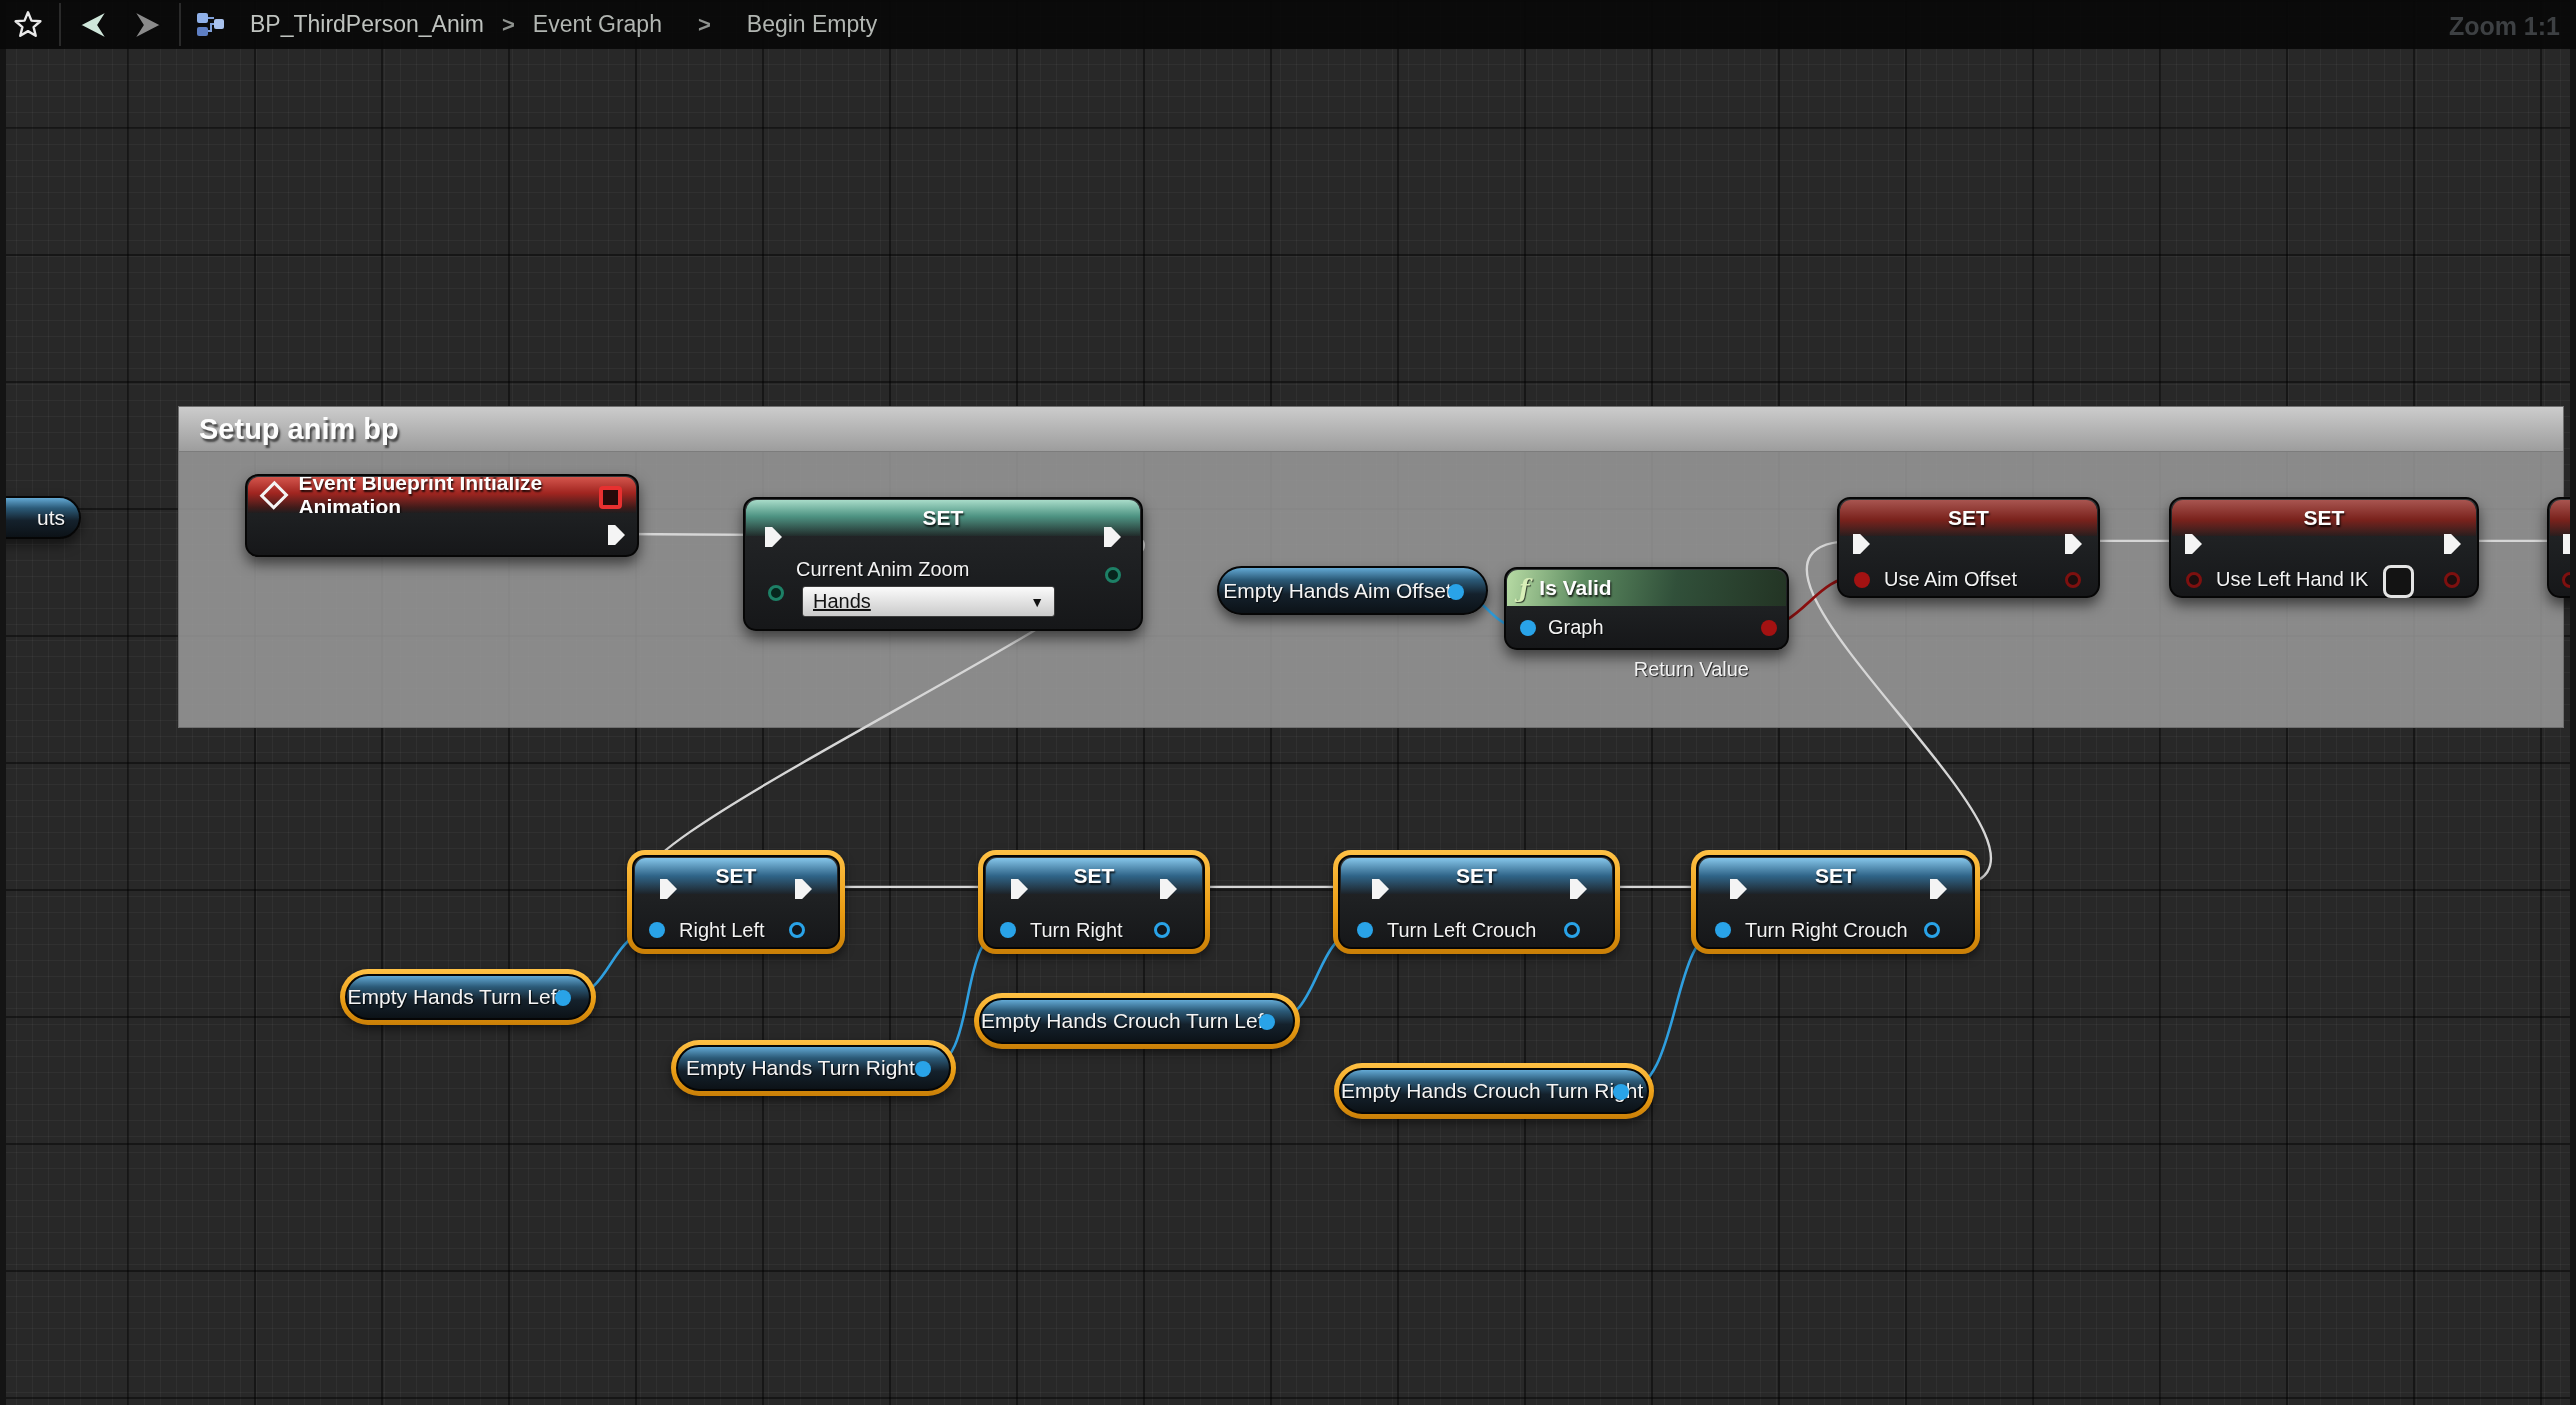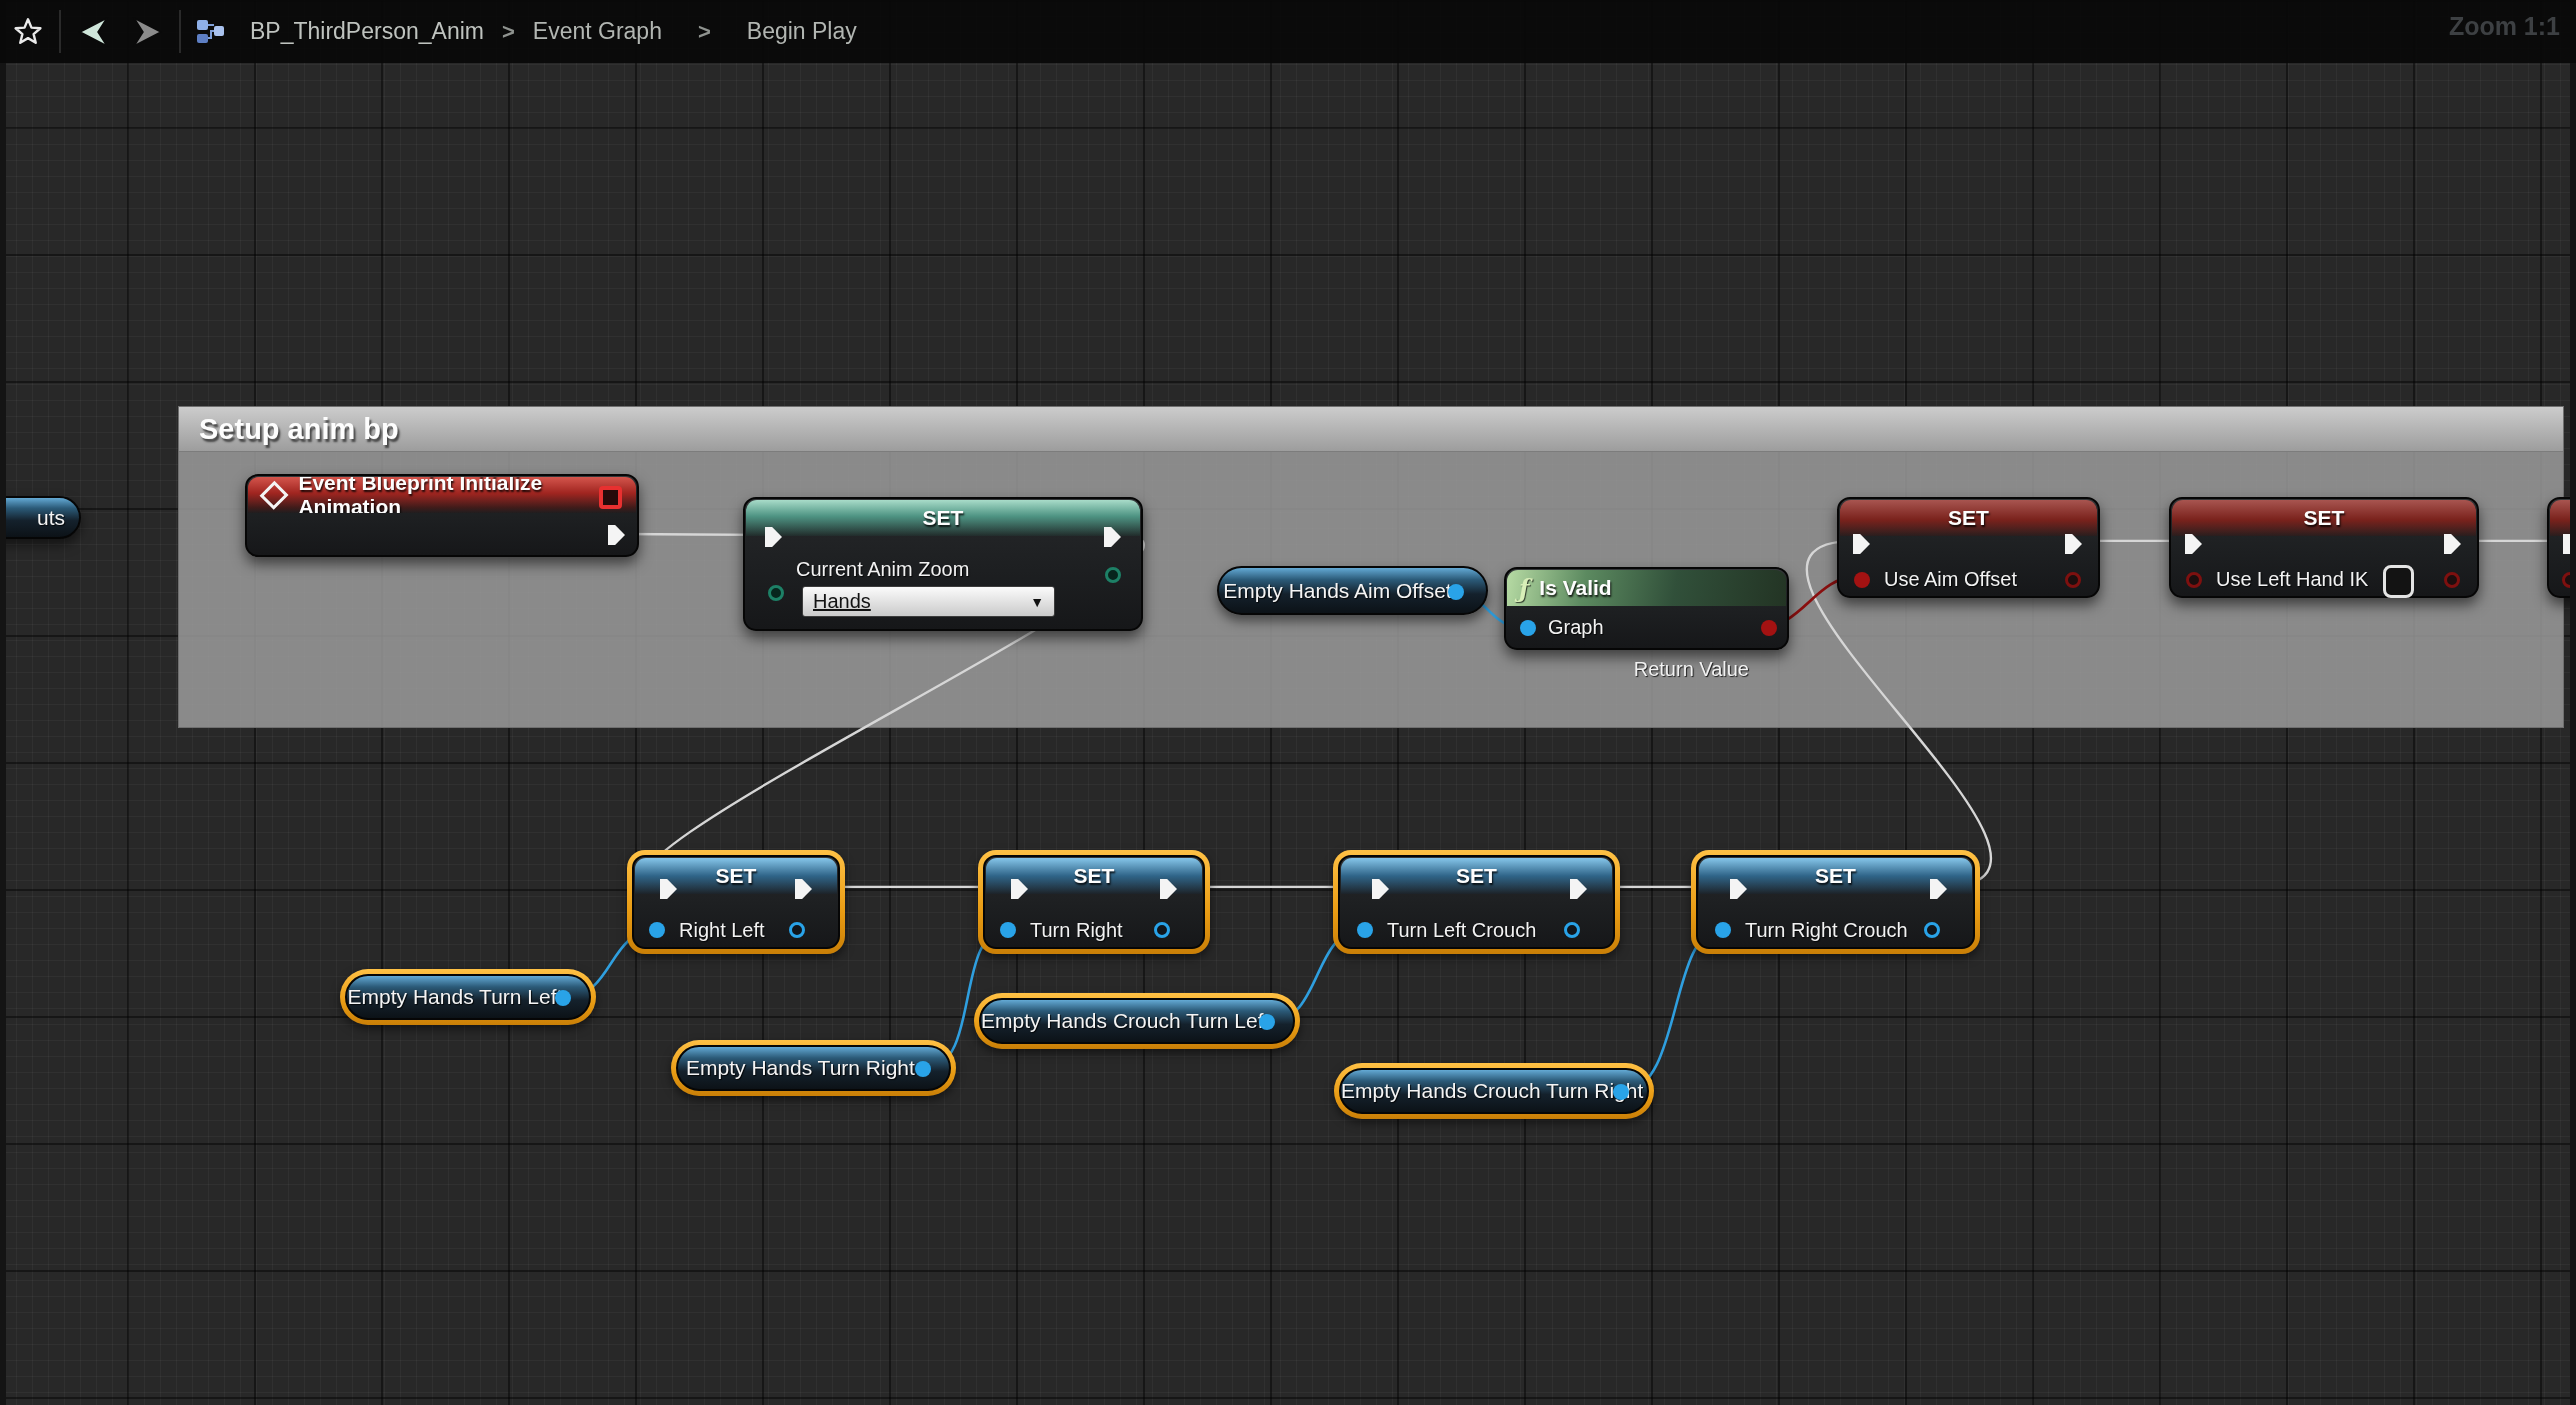--- a/index.html
+++ b/index.html
@@ -9,21 +9,21 @@
     background-color:#282828;
     background-image:
       linear-gradient(to right, rgba(0,0,0,0.45) 2px, transparent 2px),
       linear-gradient(to bottom, rgba(0,0,0,0.45) 2px, transparent 2px),
       linear-gradient(to right, rgba(255,255,255,0.04) 1px, transparent 1px),
       linear-gradient(to bottom, rgba(255,255,255,0.04) 1px, transparent 1px);
     background-size:127px 127px,127px 127px,16px 16px,16px 16px;
   }
   .edge-strip{position:absolute;top:0;bottom:0;width:6px;background:#141414;z-index:4;}
   
-  .toolbar{position:absolute;left:0;top:0;right:0;height:63px;background:rgba(9,9,9,0.93);
+  .toolbar{position:absolute;left:0;top:0;right:0;height:49px;background:rgba(9,9,9,0.93);
     display:flex;align-items:center;z-index:6;color:#b9bdb9;}
   .tb-btn{display:flex;align-items:center;justify-content:center;height:51px;cursor:pointer;}
   .tb-sep{width:2px;height:43px;background:#2a2a2a;margin:0 4px;}
   .crumb{font-size:23px;color:#bfc3bf;margin:0 14px;white-space:nowrap;}
   .crumb.dim{color:#b2b6b2;}
   .chev{font-size:22px;color:#8f938f;margin:0 4px;font-weight:bold;}
   .zoom-label{position:absolute;right:16px;top:12px;font-size:25px;font-weight:bold;color:#3d4043;z-index:7;}
   
   .comment{position:absolute;left:178px;top:406px;width:2386px;height:322px;z-index:1;
     background:rgba(160,160,160,0.82);border:1px solid #6f6f6f;box-sizing:border-box;}
@@ -107,21 +107,21 @@
       <rect x="1" y="2" width="11" height="10" rx="2" fill="#8fb0e8"></rect>
       <rect x="1" y="16" width="11" height="9" rx="2" fill="#5e7fc4"></rect>
       <rect x="18" y="8" width="10" height="10" rx="2" fill="#a9c2ee"></rect>
       <path d="M12 7 H18 M12 20 H15 V13 H18" stroke="#7f9fd8" stroke-width="2" fill="none"></path>
     </svg>
   </div>
   <span class="crumb">BP_ThirdPerson_Anim</span>
   <span class="chev">&gt;</span>
   <span class="crumb dim">Event Graph</span>
   <span class="chev" style="margin-left:22px;margin-right:22px;">&gt;</span>
-  <span class="crumb dim">Begin Play</span>
+  <span class="crumb dim">Begin Empty</span>
 </div>
 <div class="zoom-label">Zoom 1:1</div>
 
 <div class="comment">
   <div class="comment-hdr">
     <span class="comment-title">Setup anim bp</span>
   </div>
 </div>
 
 <svg class="wires" width="2576" height="1406" viewBox="0 0 2606 1422">

